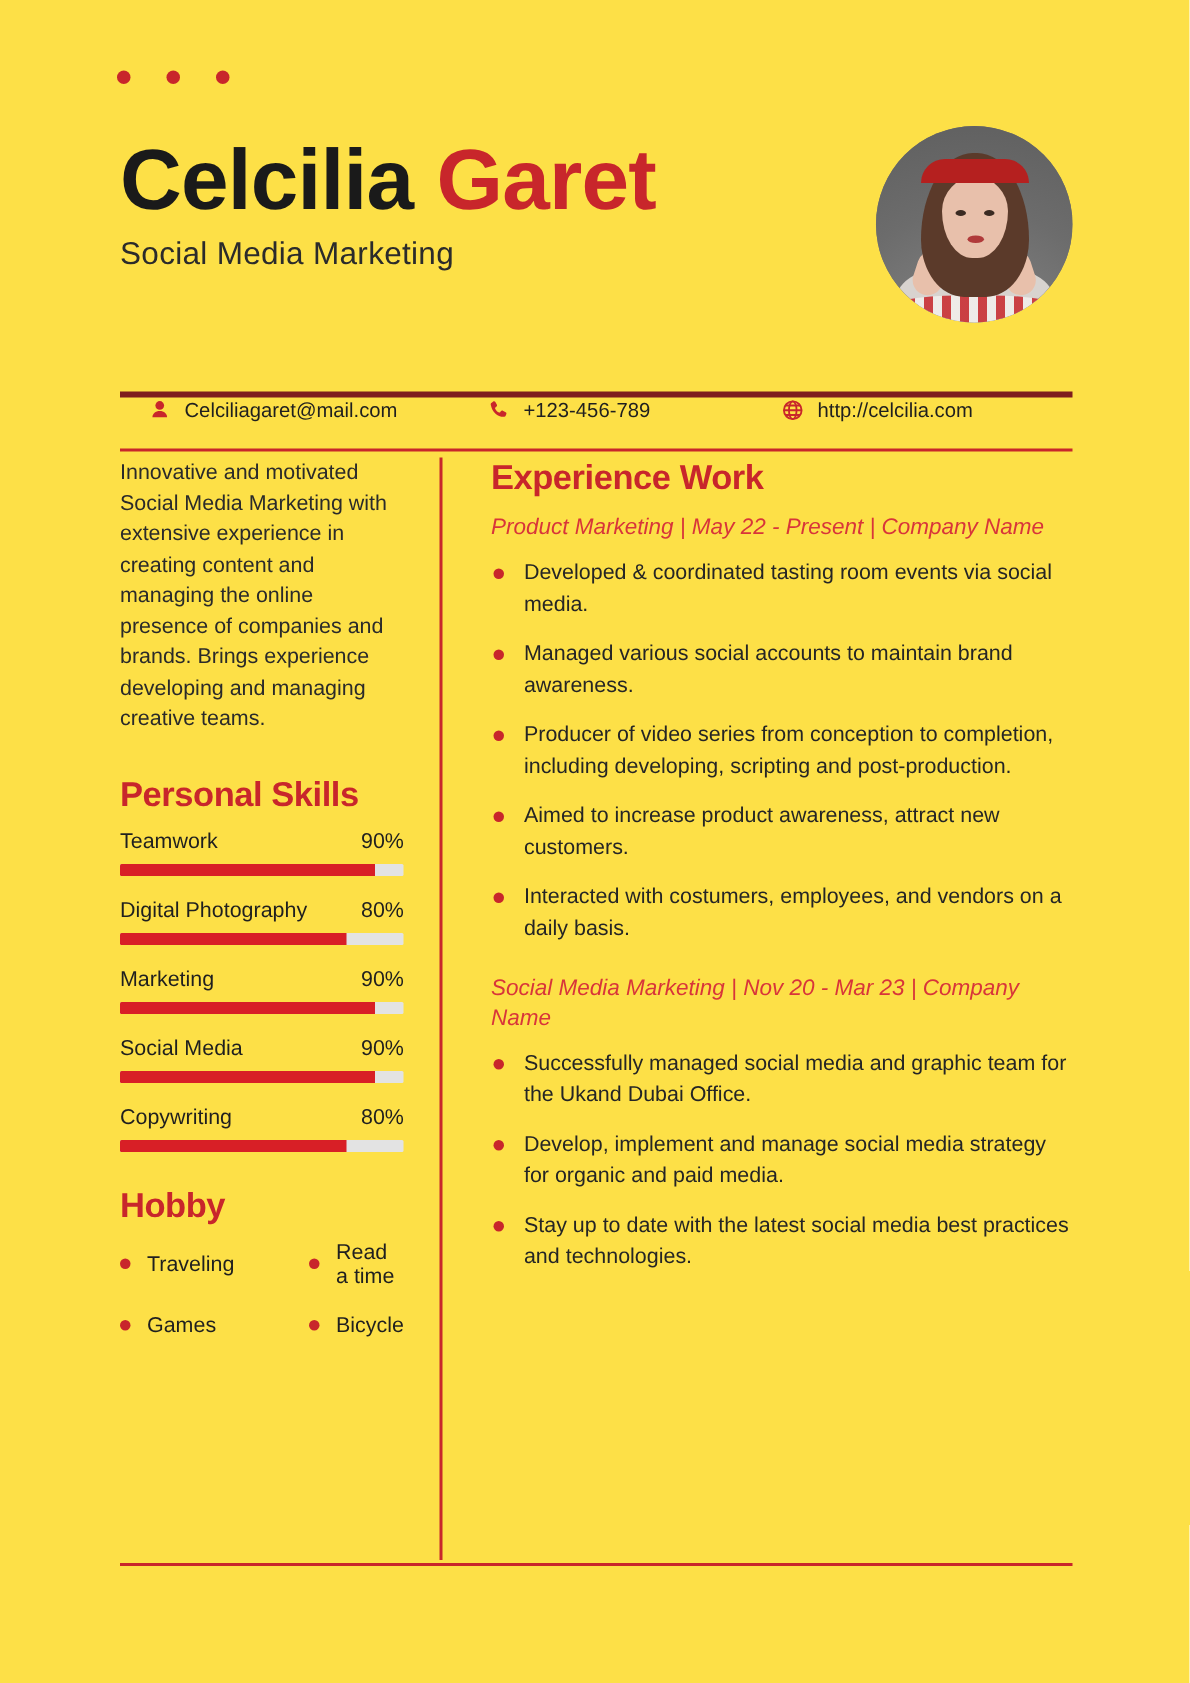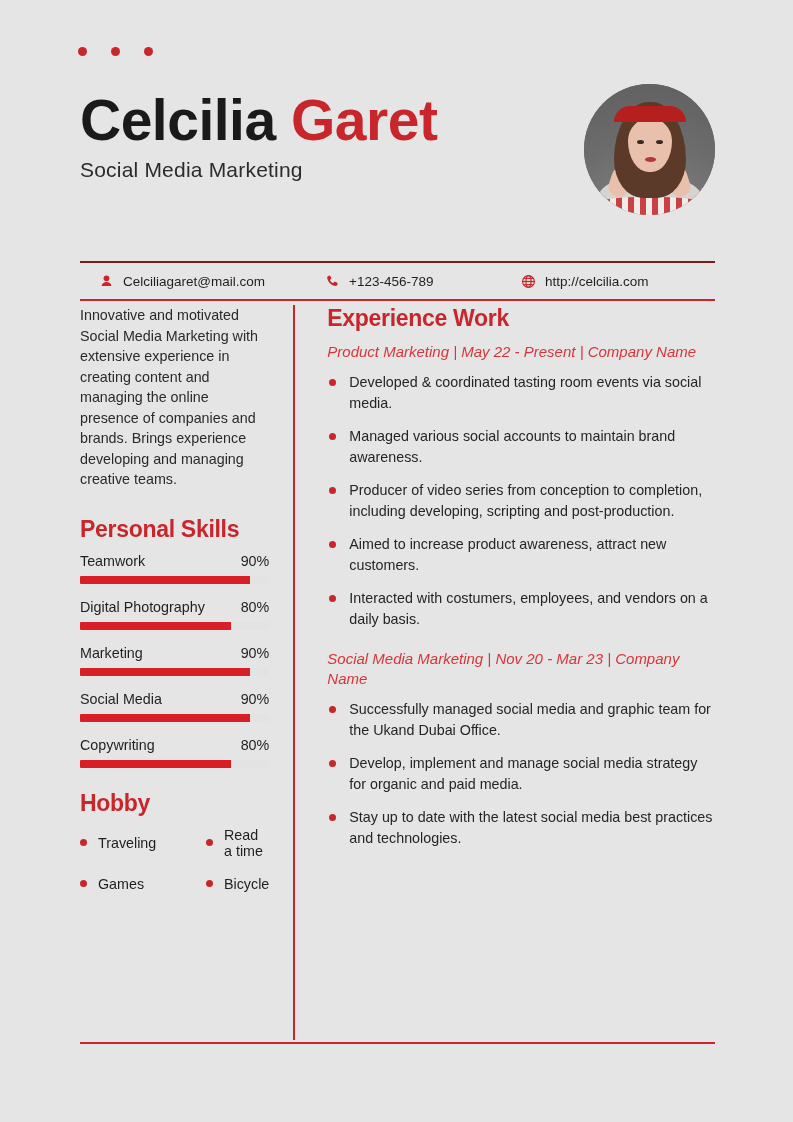--- a/index.html
+++ b/index.html
@@ -12,21 +12,21 @@
     height: 1122px;
     font-family: "Liberation Sans", sans-serif;
     color: #231f20;
     position: relative;
     overflow: hidden;
   }
   .page {
     position: relative;
     width: 793px;
     height: 1122px;
-    background: #e5e5e5;
+    background: #fde047;
     padding: 0;
   }
 
   
   .dots {
     position: absolute;
     left: 78px;
     top: 47px;
     display: flex;
     gap: 24px;
@@ -142,24 +142,24 @@
     border-radius: 40% 40% 0 0;
   }
 
   
   .contact-bar {
     position: absolute;
     left: 80px;
     right: 78px;
     top: 261px;
     height: 40px;
-    border-top: 2px solid #7f1d1d;
+    border-top: 4px solid #7f1d1d;
     border-bottom: 2px solid #c8262b;
     display: flex;
-    align-items: center;
+    align-items: flex-start;
   }
   .contact-item {
     display: flex;
     align-items: center;
     gap: 9px;
     font-size: 13.5px;
     color: #1f1f1f;
     padding: 0 16px;
     flex: 1 1 0;
     white-space: nowrap;

